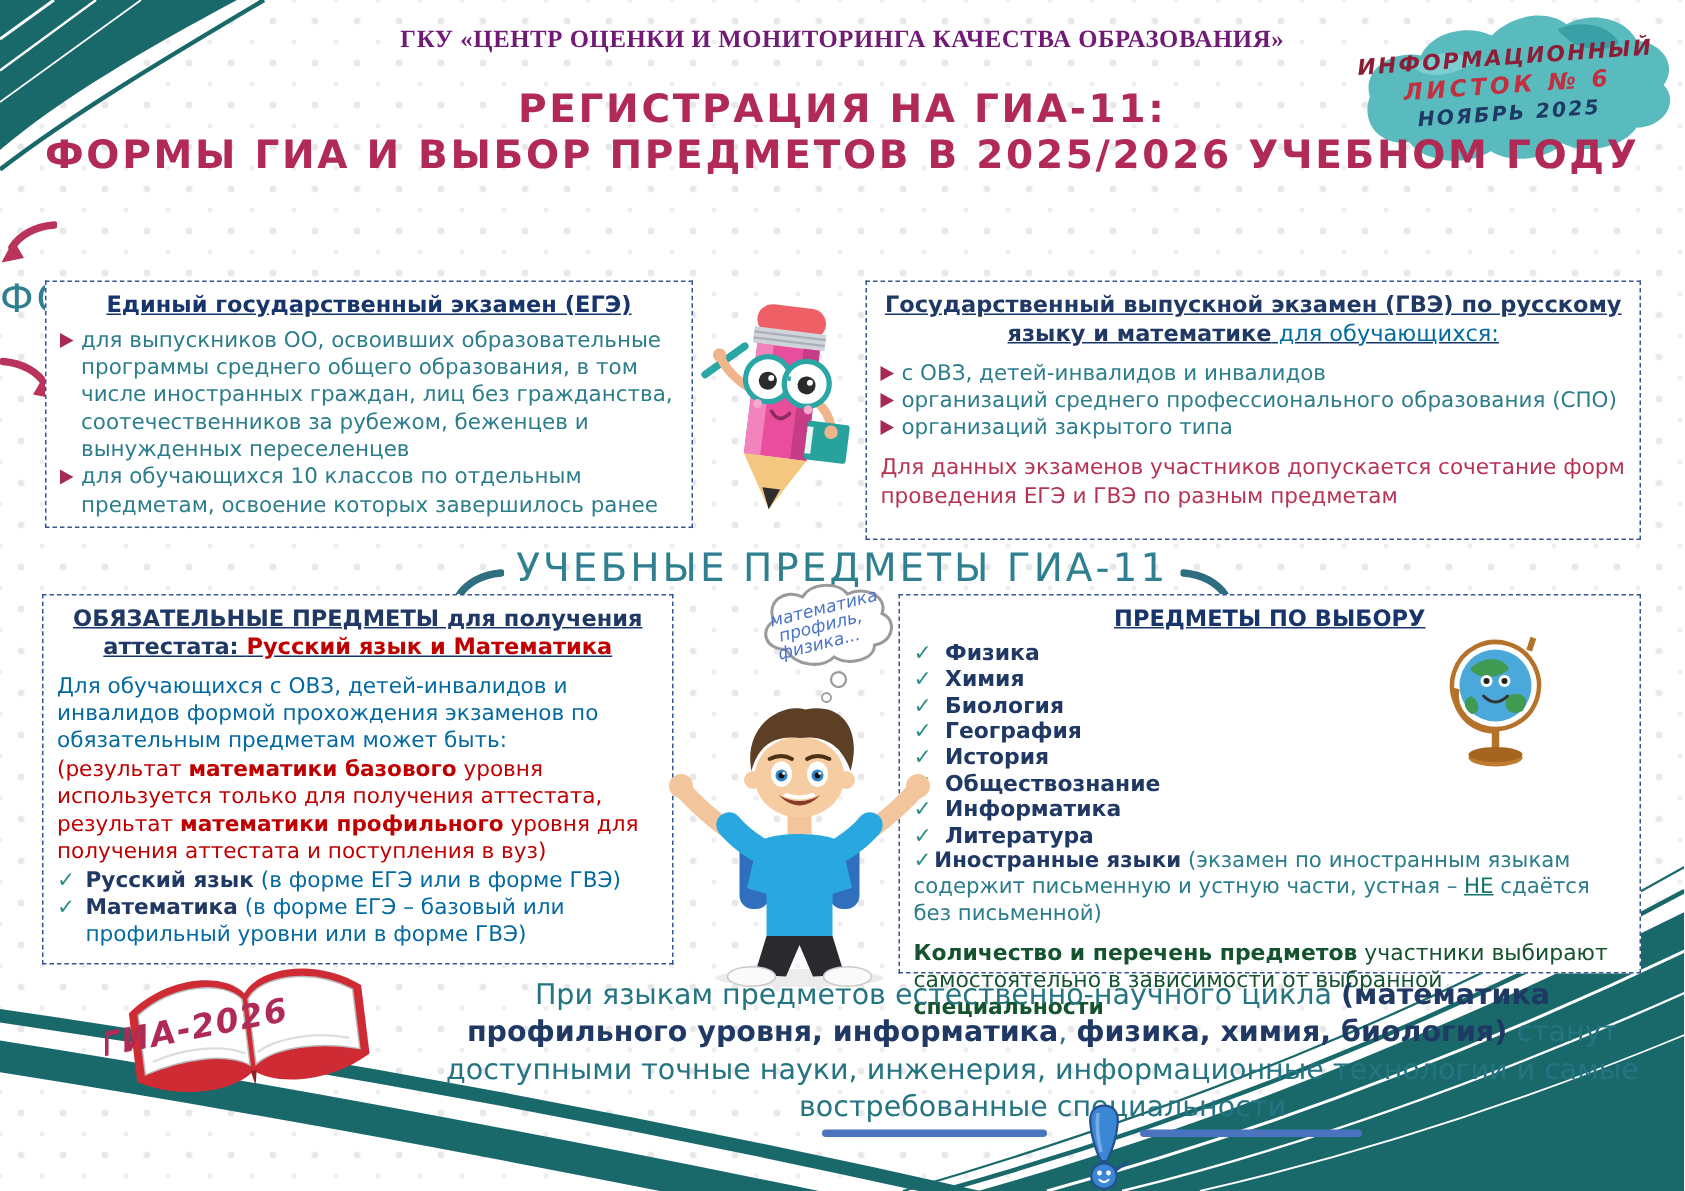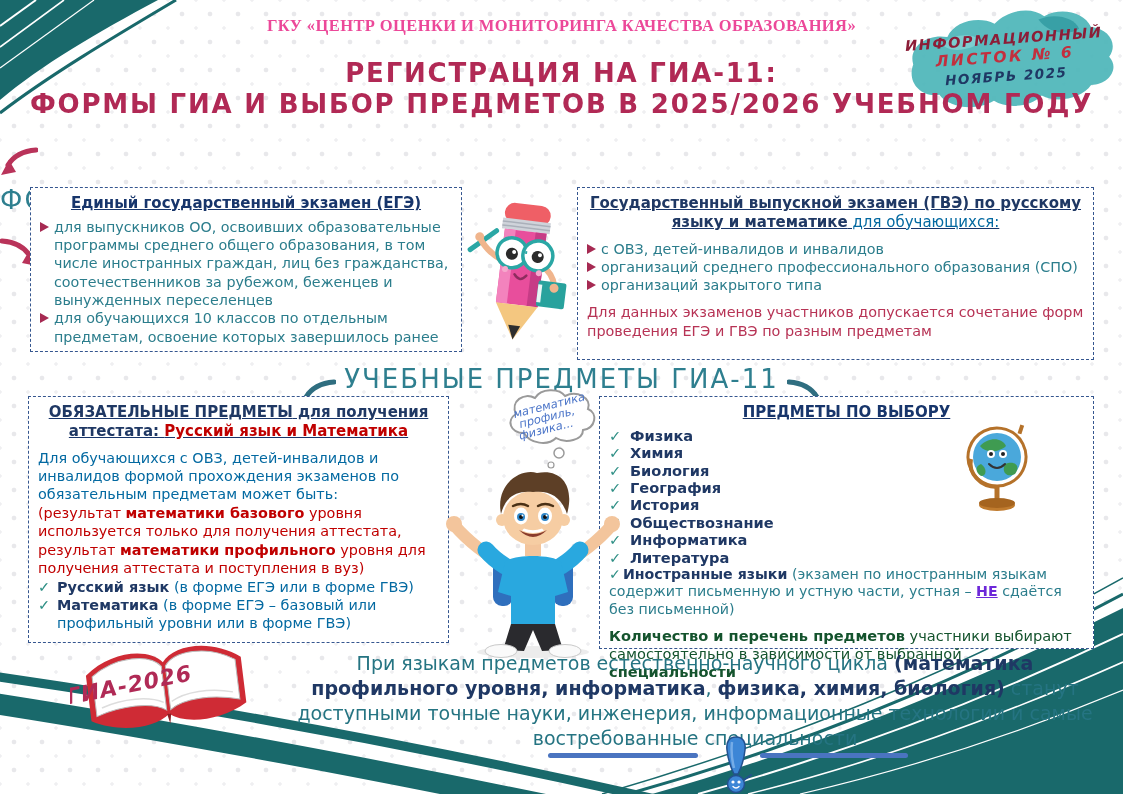--- a/index.html
+++ b/index.html
@@ -6,21 +6,21 @@
   #page{position:relative;width:1123px;height:794px;background:#ffffff;overflow:hidden;
         font-family:"DejaVu Sans","Liberation Sans",sans-serif;}
   .dots{position:absolute;inset:0;z-index:0;
     background-image:radial-gradient(#d7d7db 2px, transparent 2.7px),
                      radial-gradient(#e3e3e7 1.4px, transparent 2.1px);
     background-size:28px 28px,28px 28px;background-position:0 0,14px 14px;opacity:.55;}
   .deco{position:absolute;inset:0;width:100%;height:100%;z-index:1;pointer-events:none;}
 
   .org{position:absolute;z-index:2;top:16px;left:0;width:100%;text-align:center;
        font-family:"Liberation Serif","DejaVu Serif",serif;font-weight:bold;
-       font-size:16.5px;color:#ec4899;letter-spacing:.4px;}
+       font-size:16.5px;color:#701a75;letter-spacing:.4px;}
 
   .badge{position:absolute;z-index:2;top:6px;right:4px;width:228px;height:104px;
          transform:rotate(-4deg);text-align:center;}
   .badge svg{position:absolute;inset:0;width:100%;height:100%;}
   .badge .bt{position:relative;font-style:italic;font-weight:bold;line-height:1.25;}
   .badge-l1{margin-top:24px;font-size:14.5px;color:#8c1d37;letter-spacing:1.5px;}
   .badge-l2{font-size:15.5px;color:#c22f3e;letter-spacing:2.5px;}
   .badge-l3{font-size:13.5px;color:#1f3864;letter-spacing:1.5px;font-weight:600;}
 
   .main-title{position:absolute;z-index:2;top:58px;left:0;width:100%;text-align:center;
@@ -36,21 +36,21 @@
        padding:4px 9px;box-sizing:border-box;}
   .box-ege{left:30px;top:187px;width:432px;height:165px;}
   .box-gve{left:577px;top:187px;width:517px;height:173px;}
   .box-mand{left:28px;top:396px;width:421px;height:247px;}
   .box-choice{left:599px;top:396px;width:495px;height:253px;}
 
   .box-title{text-align:center;font-weight:bold;color:#17356b;font-size:15px;
              line-height:1.25;margin:2px 0 5px;text-decoration:underline;}
   .teal{color:#0369a1;} .navy{color:#1f3864;} .rasp{color:#b73355;} .red{color:#c00000;}
   .b{font-weight:bold;}
-  .ne{color:#6d28d9;font-weight:bold;text-decoration:underline;}
+  .ne{color:#0f766e;font-weight:normal;text-decoration:underline;}
 
   .bullet{display:flex;gap:5px;font-size:14.3px;line-height:1.28;color:#2b7d8c;}
   .tri{flex:none;width:0;height:0;margin-top:4px;
        border-left:9px solid #a62a52;border-top:5px solid transparent;border-bottom:5px solid transparent;}
   .note{font-size:14.4px;line-height:1.3;margin:9px 0 0;}
 
   .check-row{display:flex;gap:6px;font-size:14.4px;line-height:1.28;}
   .cmark{flex:none;width:13px;color:#2e8f85;font-weight:bold;}
 
   .para{font-size:14.4px;line-height:1.28;margin:0;} .gap8{margin-top:8px;}

